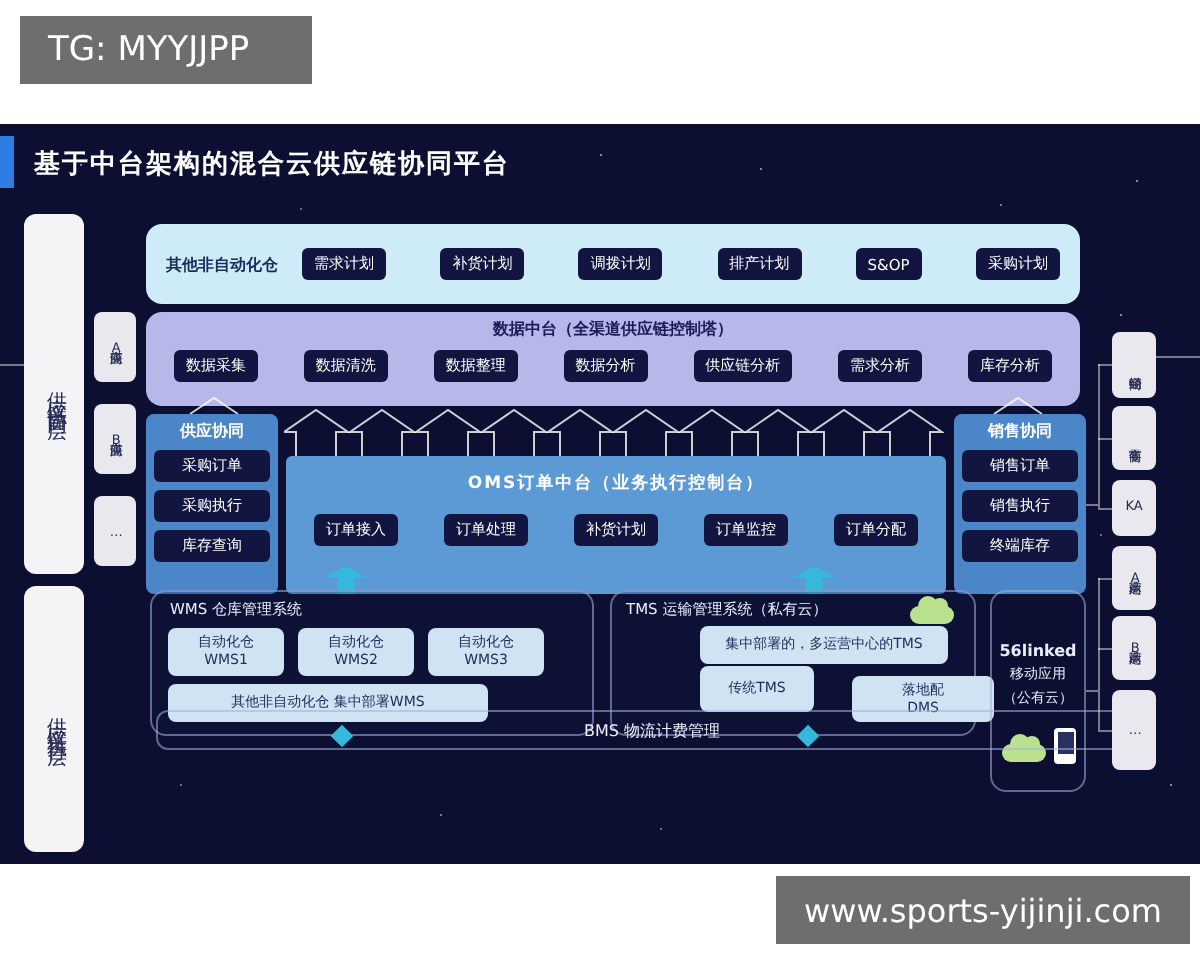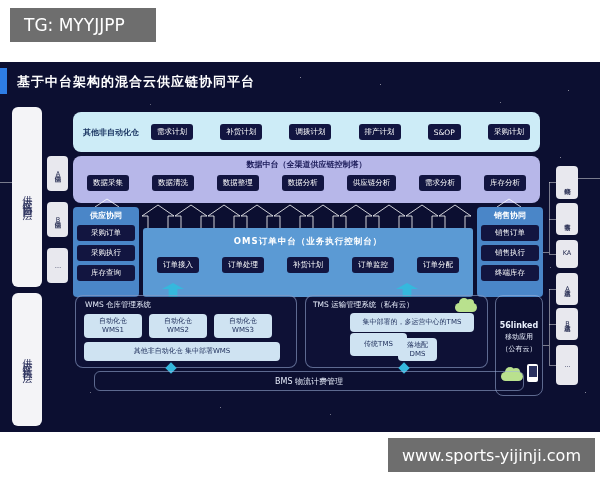--- a/index.html
+++ b/index.html
@@ -40,22 +40,22 @@
   .oms{position:absolute;left:143px;top:166px;width:330px;height:69px;background:#5b9ad4;border-radius:3px;box-sizing:border-box;padding:0 14px;}
   .oms .hd{text-align:center;color:#fff;font-weight:bold;font-size:8.5px;margin-top:8px;letter-spacing:1px;}
   .oms .spread{margin-top:9px;}
   .uparrow{position:absolute;width:22px;height:14px;background:#35b8dd;
     clip-path:polygon(50% 0,100% 42%,70% 42%,70% 100%,30% 100%,30% 42%,0 42%);}
   .outline-box{position:absolute;border:1px solid rgba(160,180,220,.55);border-radius:8px;box-sizing:border-box;background:rgba(20,25,70,.25);}
   .sec-label{position:absolute;color:#e8eefc;font-size:7.5px;white-space:nowrap;}
   .light-cell{position:absolute;background:#cfe3f2;color:#1b2b58;border-radius:4px;font-size:7px;
     display:flex;flex-direction:column;align-items:center;justify-content:center;text-align:center;line-height:1.25;}
   .diamond{position:absolute;width:8px;height:8px;background:#35b8dd;transform:rotate(45deg);}
-  .bms{position:absolute;left:78px;top:309px;width:430px;height:20px;border:1px solid rgba(160,180,220,.55);
-    border-radius:6px;color:#e8eefc;font-size:8px;display:flex;align-items:center;justify-content:center;box-sizing:border-box;margin-left:16px;}
+  .bms{position:absolute;left:78px;top:293px;width:496px;height:20px;border:1px solid rgba(160,180,220,.55);
+    border-radius:6px;color:#e8eefc;font-size:8px;display:flex;align-items:center;justify-content:center;box-sizing:border-box;}
   .mobile{position:absolute;left:495px;top:233px;width:48px;height:101px;border:1px solid rgba(160,180,220,.55);
     border-radius:8px;box-sizing:border-box;color:#e8eefc;text-align:center;}
   .mobile .m1{font-size:8px;font-weight:bold;margin-top:25px;}
   .mobile .m2,.mobile .m3{font-size:7px;margin-top:2px;}
   .cloud{position:absolute;width:22px;height:9px;background:#b9e18e;border-radius:5px;}
   .cloud::before{content:'';position:absolute;left:4px;top:-5px;width:10px;height:10px;background:#b9e18e;border-radius:50%;}
   .cloud::after{content:'';position:absolute;left:11px;top:-4px;width:8px;height:8px;background:#b9e18e;border-radius:50%;}
   .phone{position:absolute;width:11px;height:18px;background:#fff;border-radius:2px;}
   .phone::after{content:'';position:absolute;left:1.5px;top:2px;width:8px;height:11px;background:#2a3160;}
   .hline,.vline{position:absolute;background:rgba(255,255,255,.45);}
@@ -163,28 +163,28 @@
       <span>WMS1</span>
     </div>
     <div class="light-cell" style="left:149px;top:252px;width:58px;height:24px;">
       <span>自动化仓</span>
       <span>WMS2</span>
     </div>
     <div class="light-cell" style="left:214px;top:252px;width:58px;height:24px;">
       <span>自动化仓</span>
       <span>WMS3</span>
     </div>
-    <div class="light-cell" style="left:84px;top:280px;width:196px;height:19px;">其他非自动化仓 集中部署WMS</div>
+    <div class="light-cell" style="left:84px;top:280px;width:160px;height:19px;">其他非自动化仓 集中部署WMS</div>
 
     <div class="outline-box" style="left:305px;top:233px;width:183px;height:73px;"></div>
     <div class="sec-label" style="left:313px;top:238px;">TMS 运输管理系统（私有云）</div>
     <div class="cloud" style="left:455px;top:241px;"></div>
     <div class="light-cell" style="left:350px;top:251px;width:124px;height:19px;">集中部署的，多运营中心的TMS</div>
     <div class="light-cell" style="left:350px;top:271px;width:57px;height:23px;text-align:right;">传统TMS</div>
-    <div class="light-cell" style="left:398px;top:276px;width:39px;height:23px;">
+    <div class="light-cell" style="left:426px;top:276px;width:71px;height:23px;">
       <span>落地配</span>
       <span>DMS</span>
     </div>
 
     <div class="mobile">
       <div class="m1">56linked</div>
       <div class="m2">移动应用</div>
       <div class="m3">（公有云）</div>
       <div class="cloud" style="left:5px;top:76px;"></div>
       <div class="phone" style="left:31px;top:68px;"></div>

